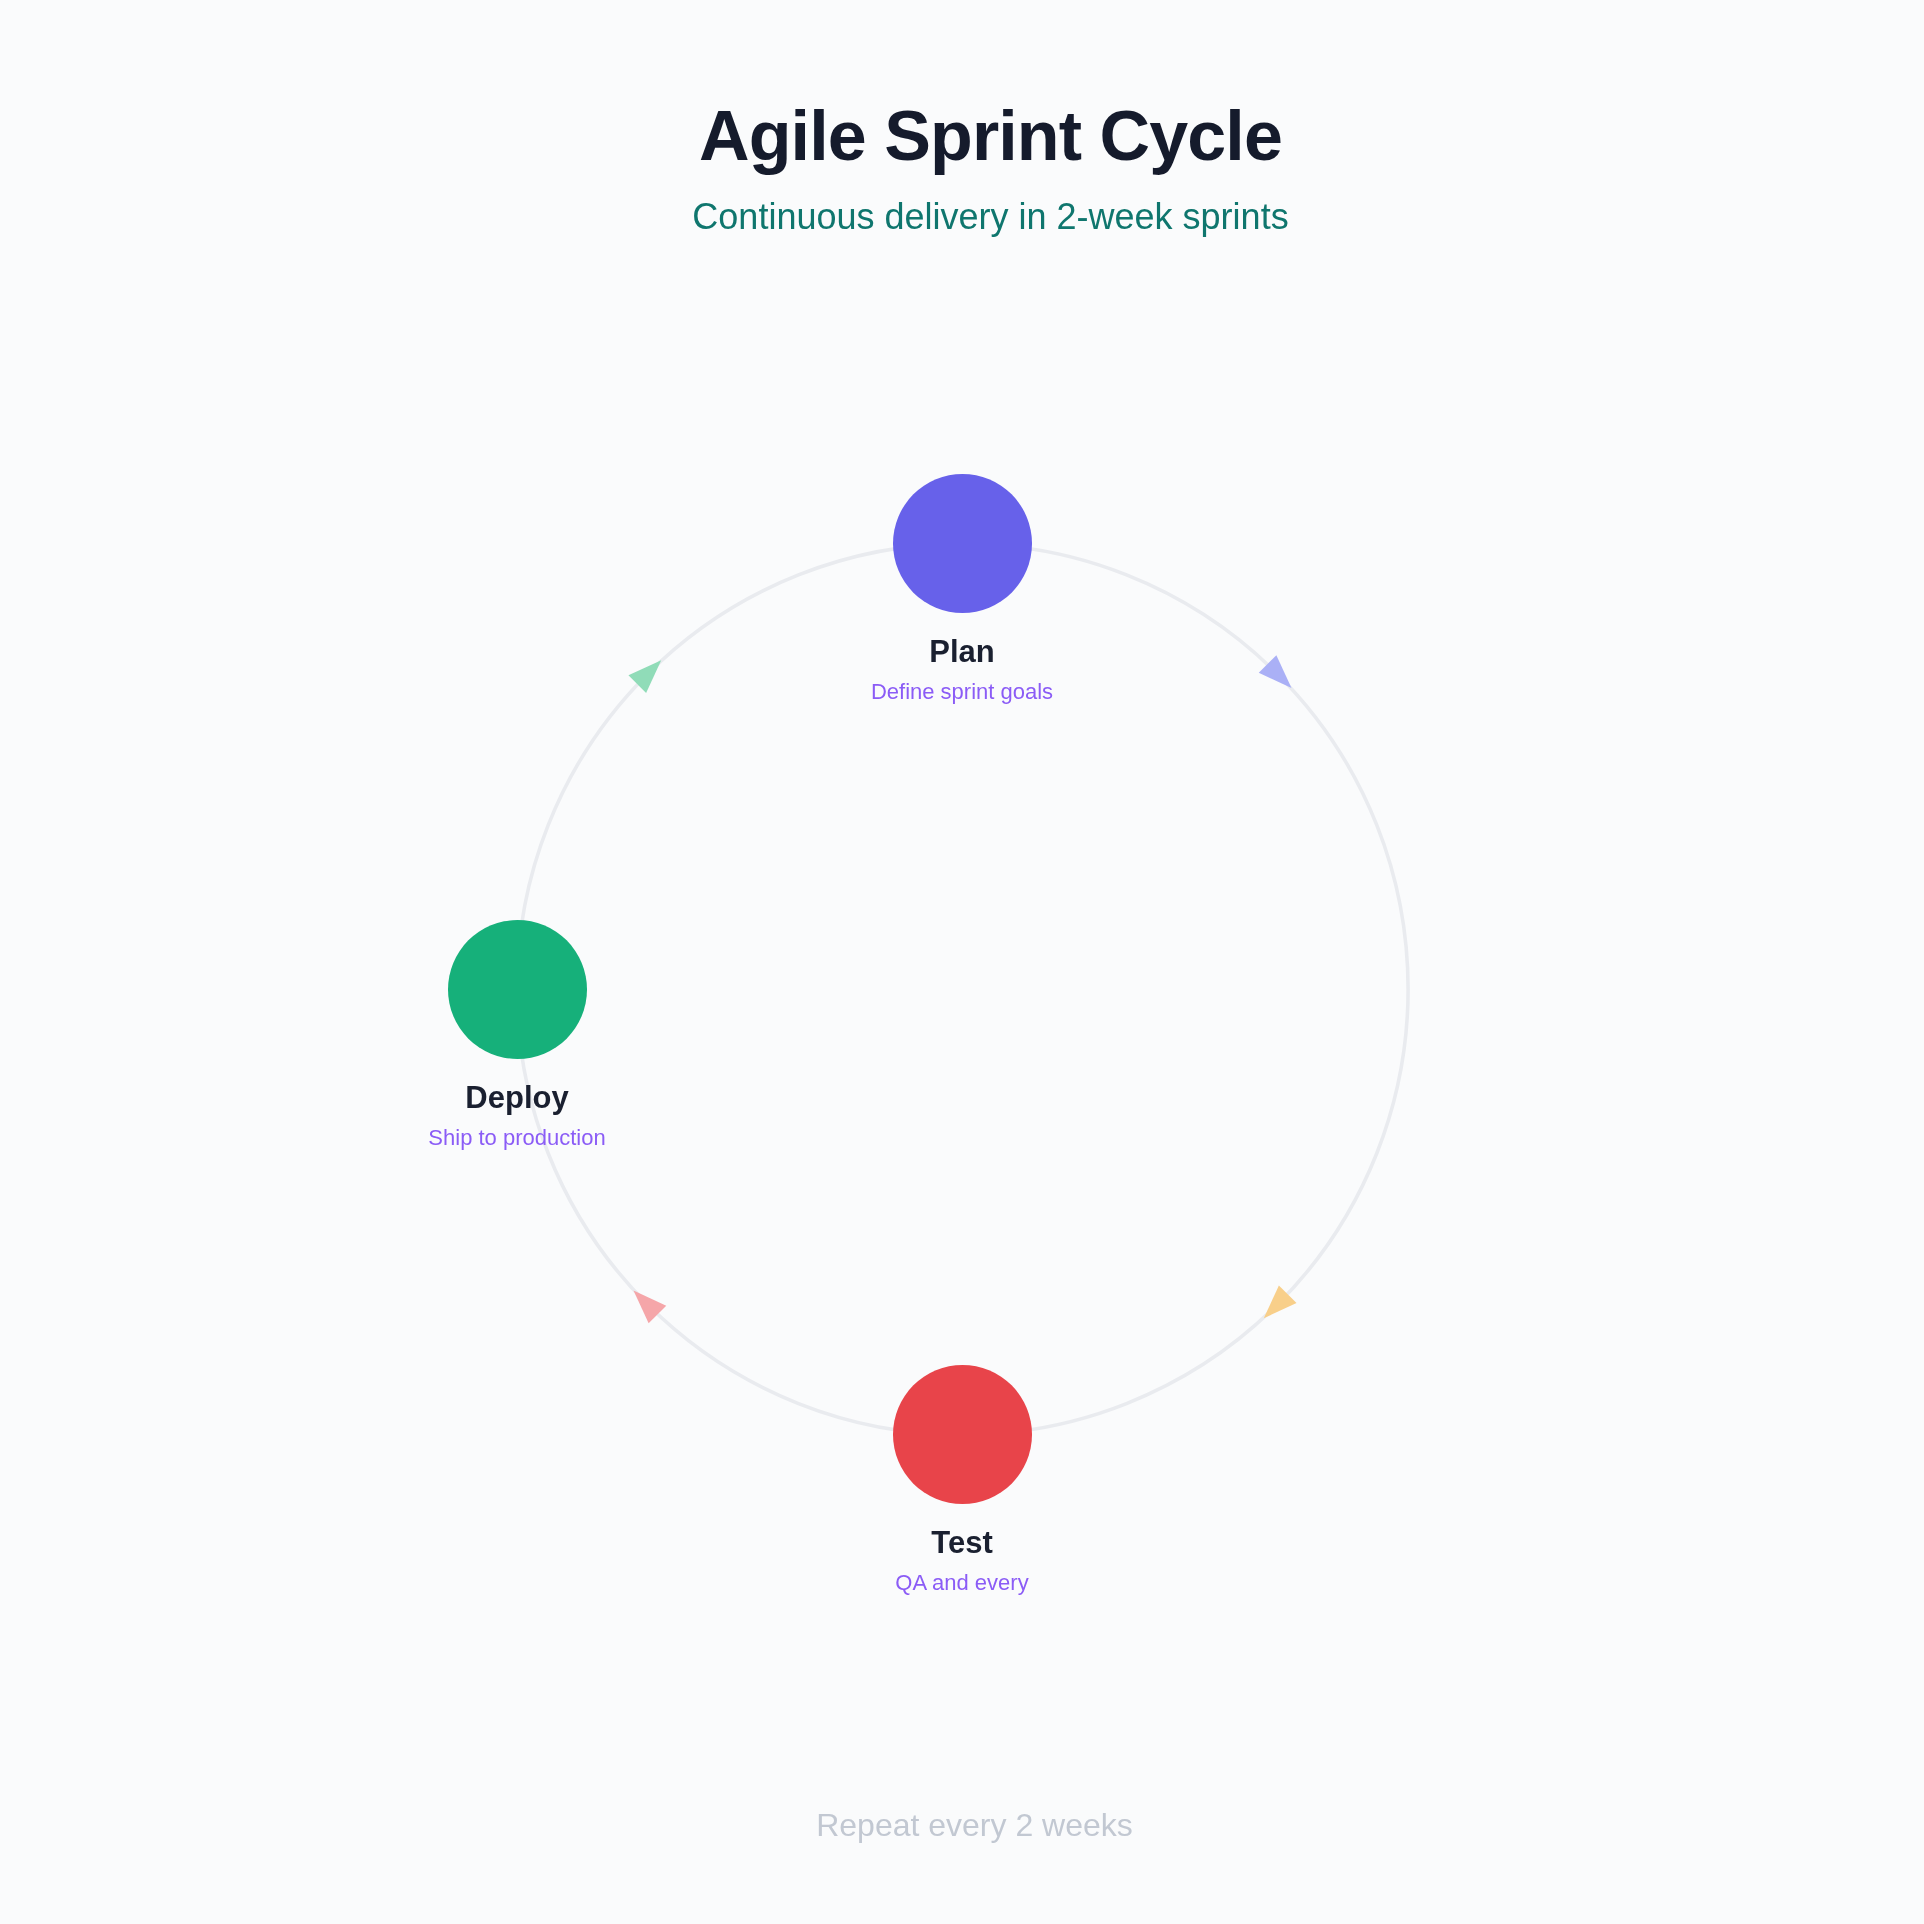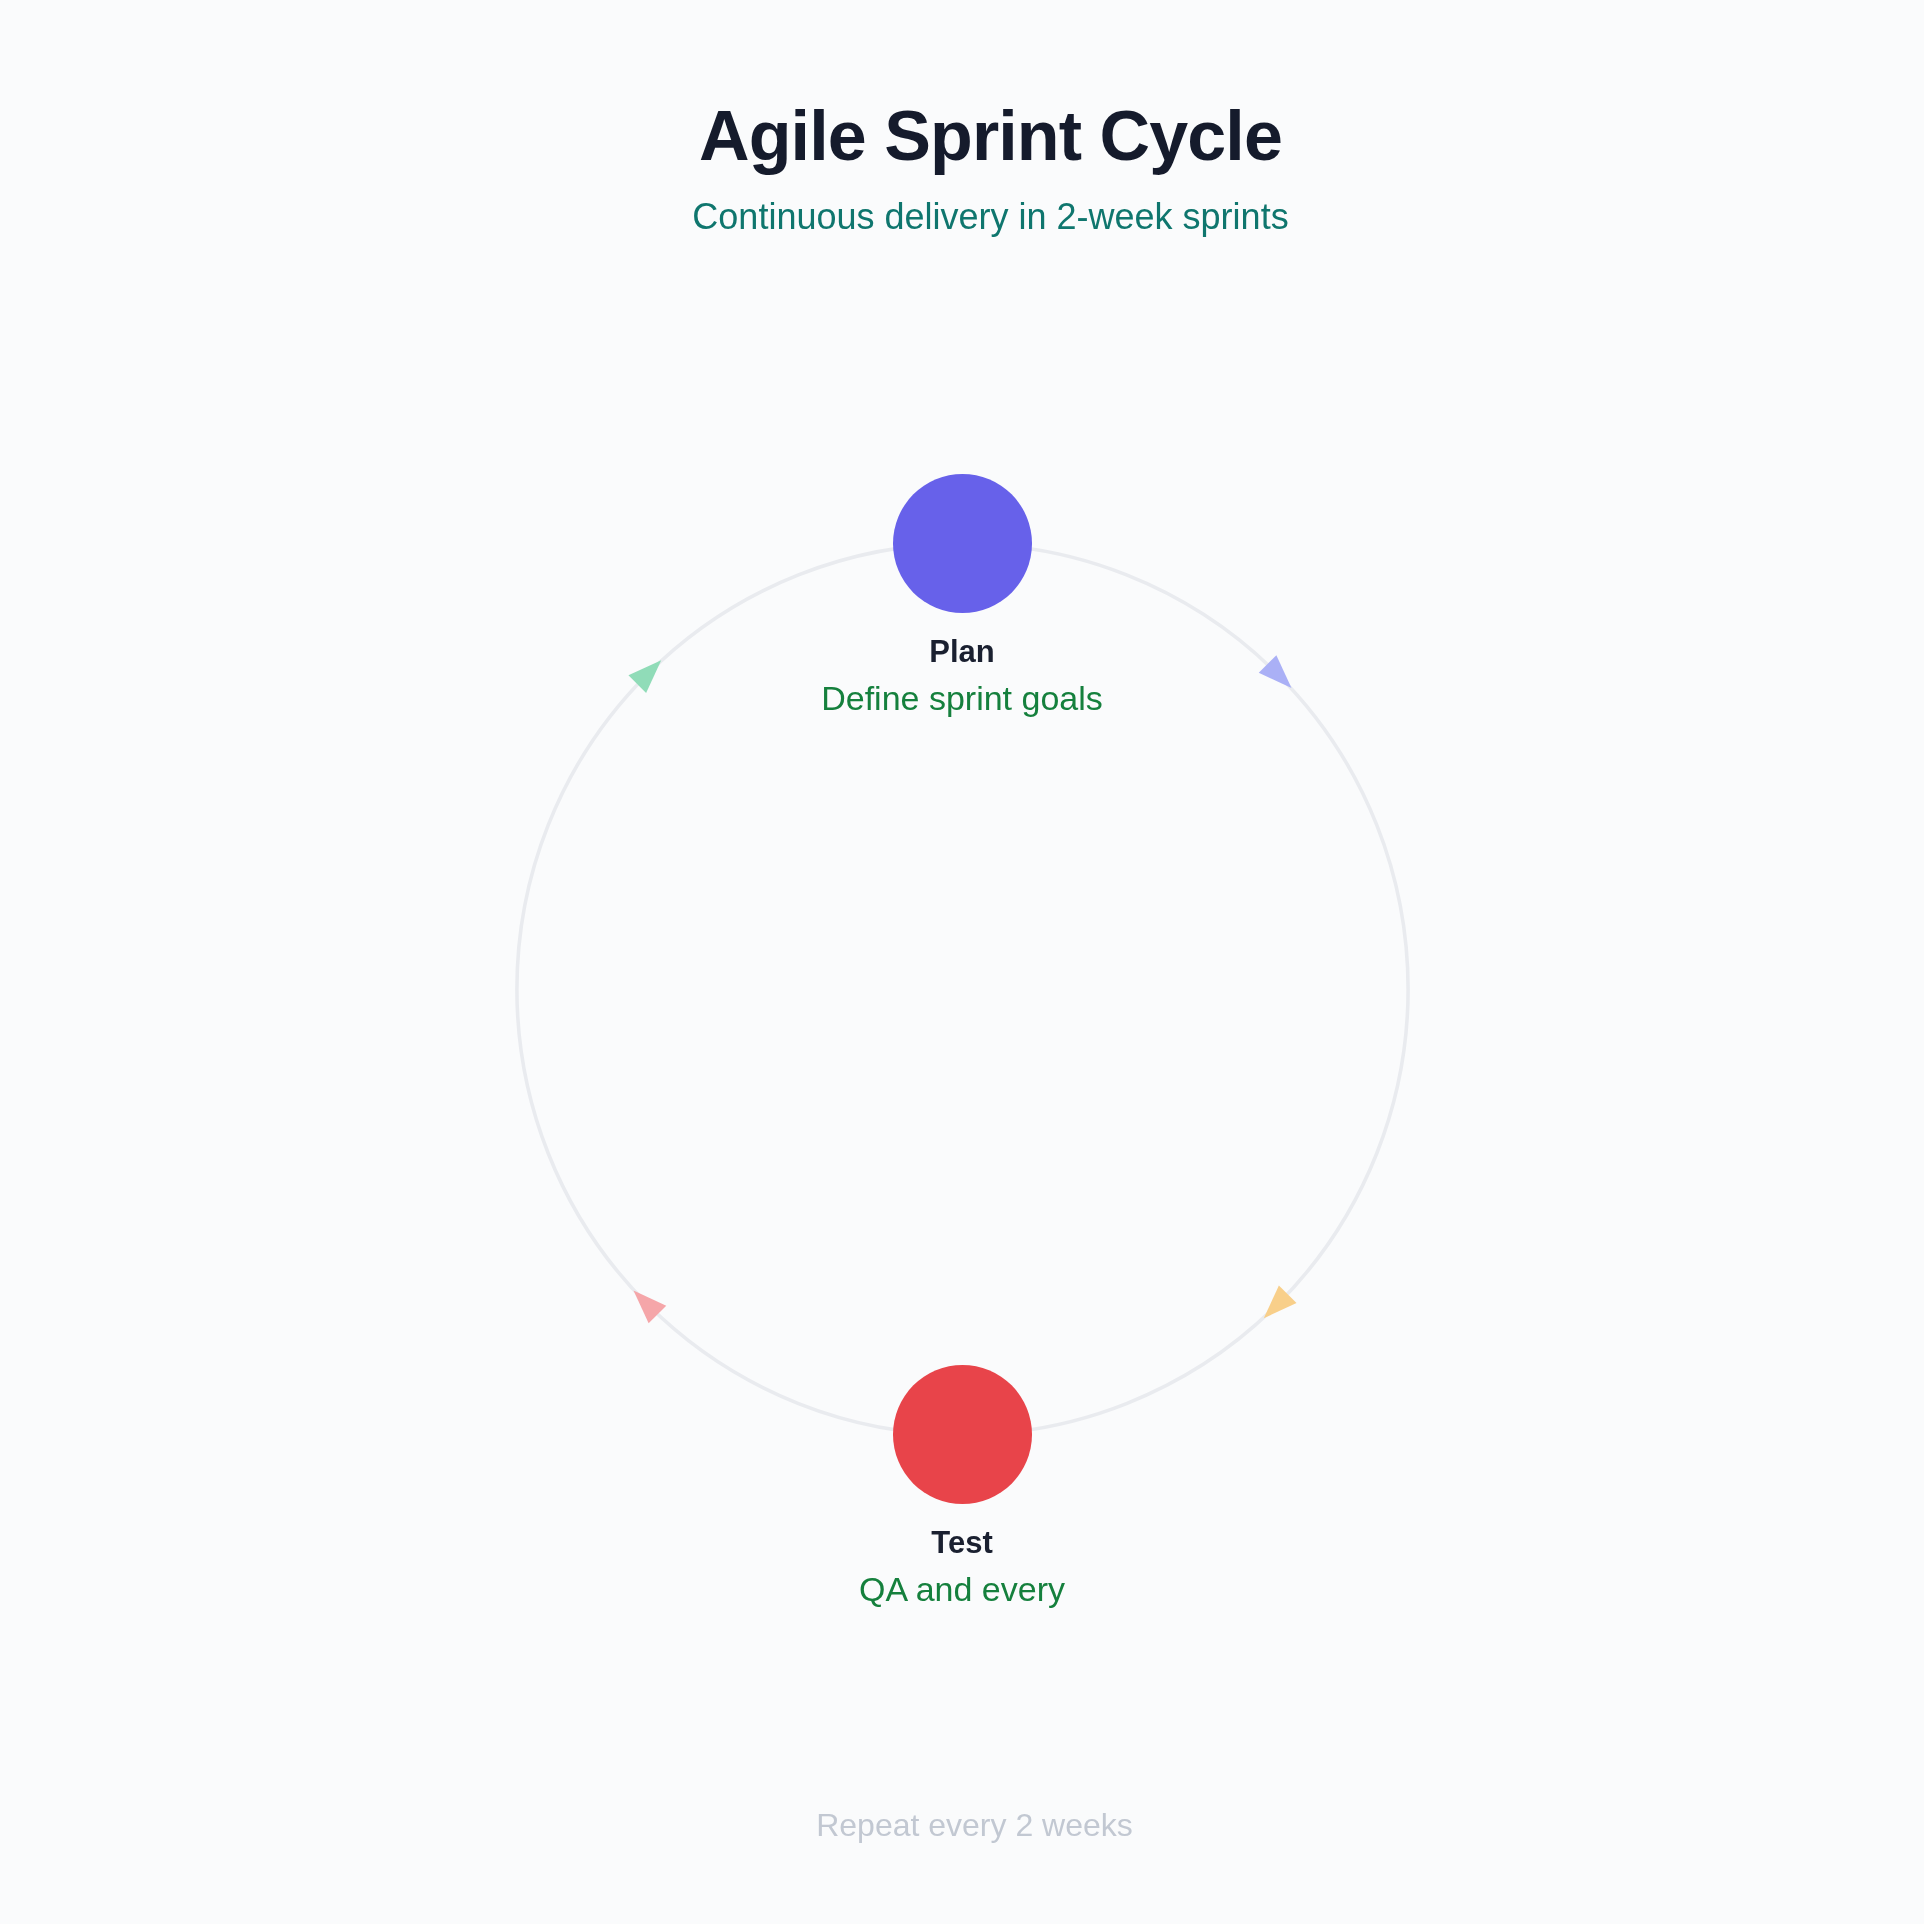--- a/index.html
+++ b/index.html
@@ -61,22 +61,22 @@
     margin: 0 auto;
   }
   .node-label {
     margin-top: 21.4px;
     font-size: 31px;
     font-weight: 700;
     color: #1a2030;
   }
   .node-desc {
     margin-top: 9px;
-    font-size: 34px;
-    color: #15803d;
+    font-size: 22px;
+    color: #8b5cf6;
   }
   .footer {
     position: absolute;
     top: 1807px;
     left: 12px;
     width: 100%;
     text-align: center;
     font-size: 32px;
     color: #c2c8d2;
   }
@@ -105,17 +105,22 @@
     <div class="node-desc">Define sprint goals</div>
   </div>
 
 
   <div class="node" style="left:962px; top:1365px;">
     <div class="node-circle" style="background-color: rgb(232, 68, 74);"></div>
     <div class="node-label">Test</div>
     <div class="node-desc">QA and every</div>
   </div>
 
+  <div class="node" style="left:517px; top:920px;">
+    <div class="node-circle" style="background-color: rgb(22, 176, 122);"></div>
+    <div class="node-label">Deploy</div>
+    <div class="node-desc">Ship to production</div>
+  </div>
 
 </div>
 
 <div class="footer">Repeat every 2 weeks</div>
 
 
 </body></html>

